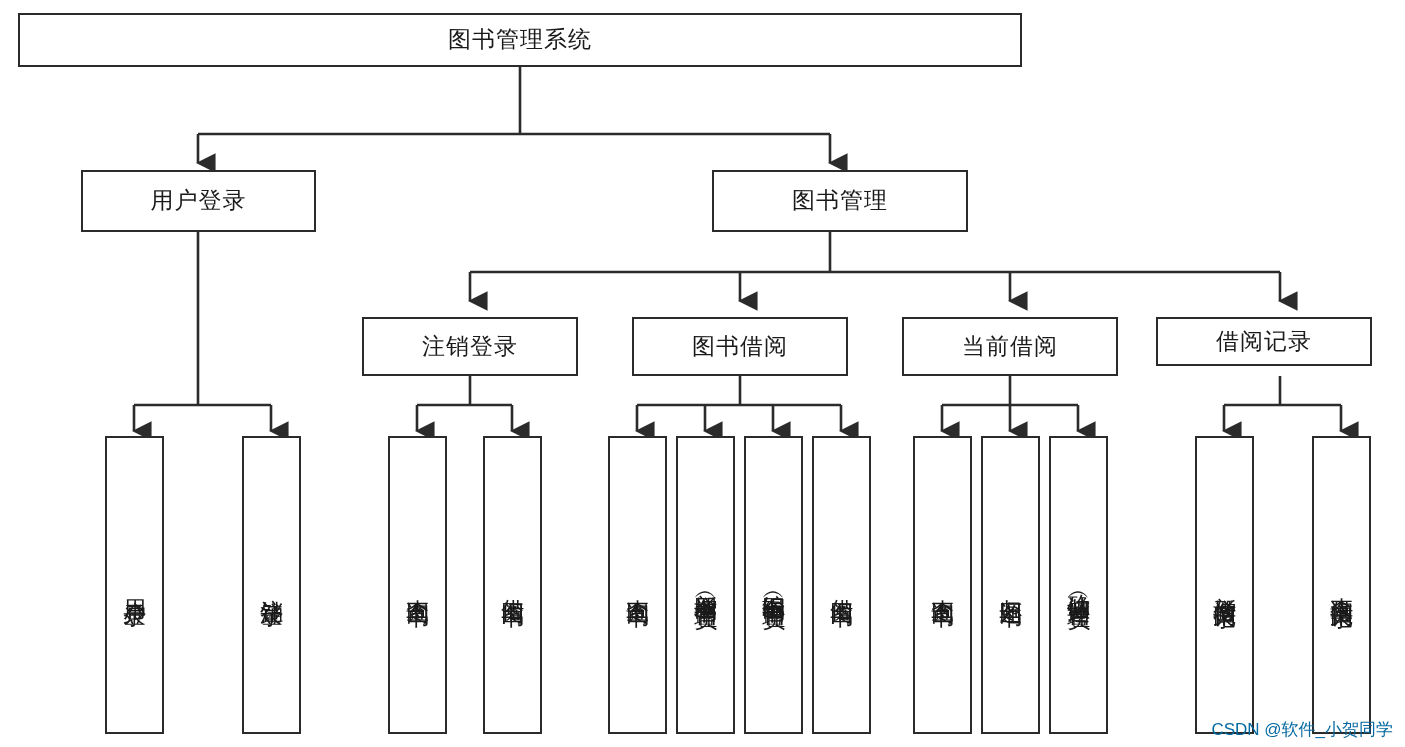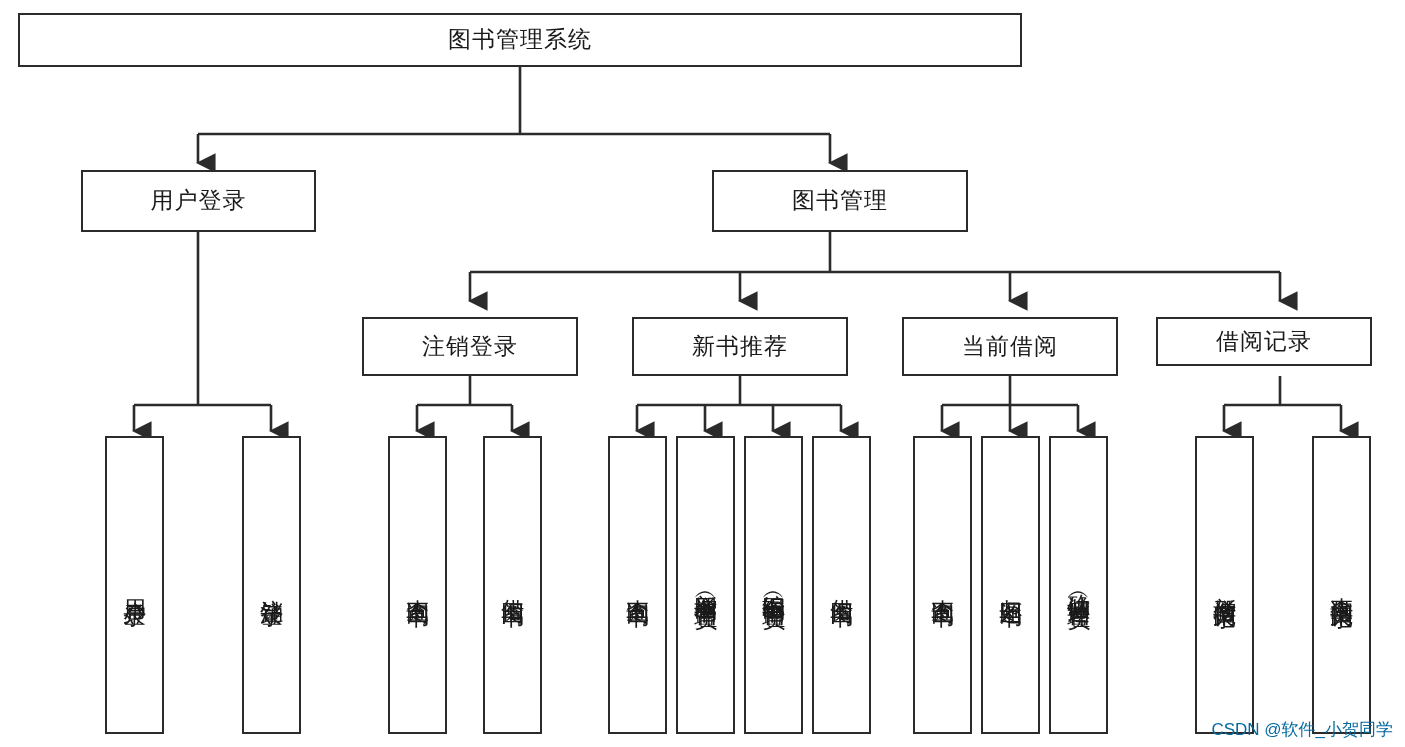--- a/index.html
+++ b/index.html
@@ -126,21 +126,21 @@
     <span>用户登录</span>
   </div>
   <div class="node horiz" style="left:712px; top:170px; width:256px; height:62px;">
     <span>图书管理</span>
   </div>
 
   <div class="node horiz" style="left:362px; top:317px; width:216px; height:59px;">
     <span>注销登录</span>
   </div>
   <div class="node horiz" style="left:632px; top:317px; width:216px; height:59px;">
-    <span>新书推荐</span>
+    <span>图书借阅</span>
   </div>
   <div class="node horiz" style="left:902px; top:317px; width:216px; height:59px;align-items:center;">
     <span>当前借阅</span>
   </div>
   <div class="node horiz" style="left:1156px; top:317px; width:216px; height:49px;">
     <span>借阅记录</span>
   </div>
 
   <div class="node vert" style="left:105px; top:436px; width:59px; height:298px;">
     <span class="vlabel">用户登录</span>

